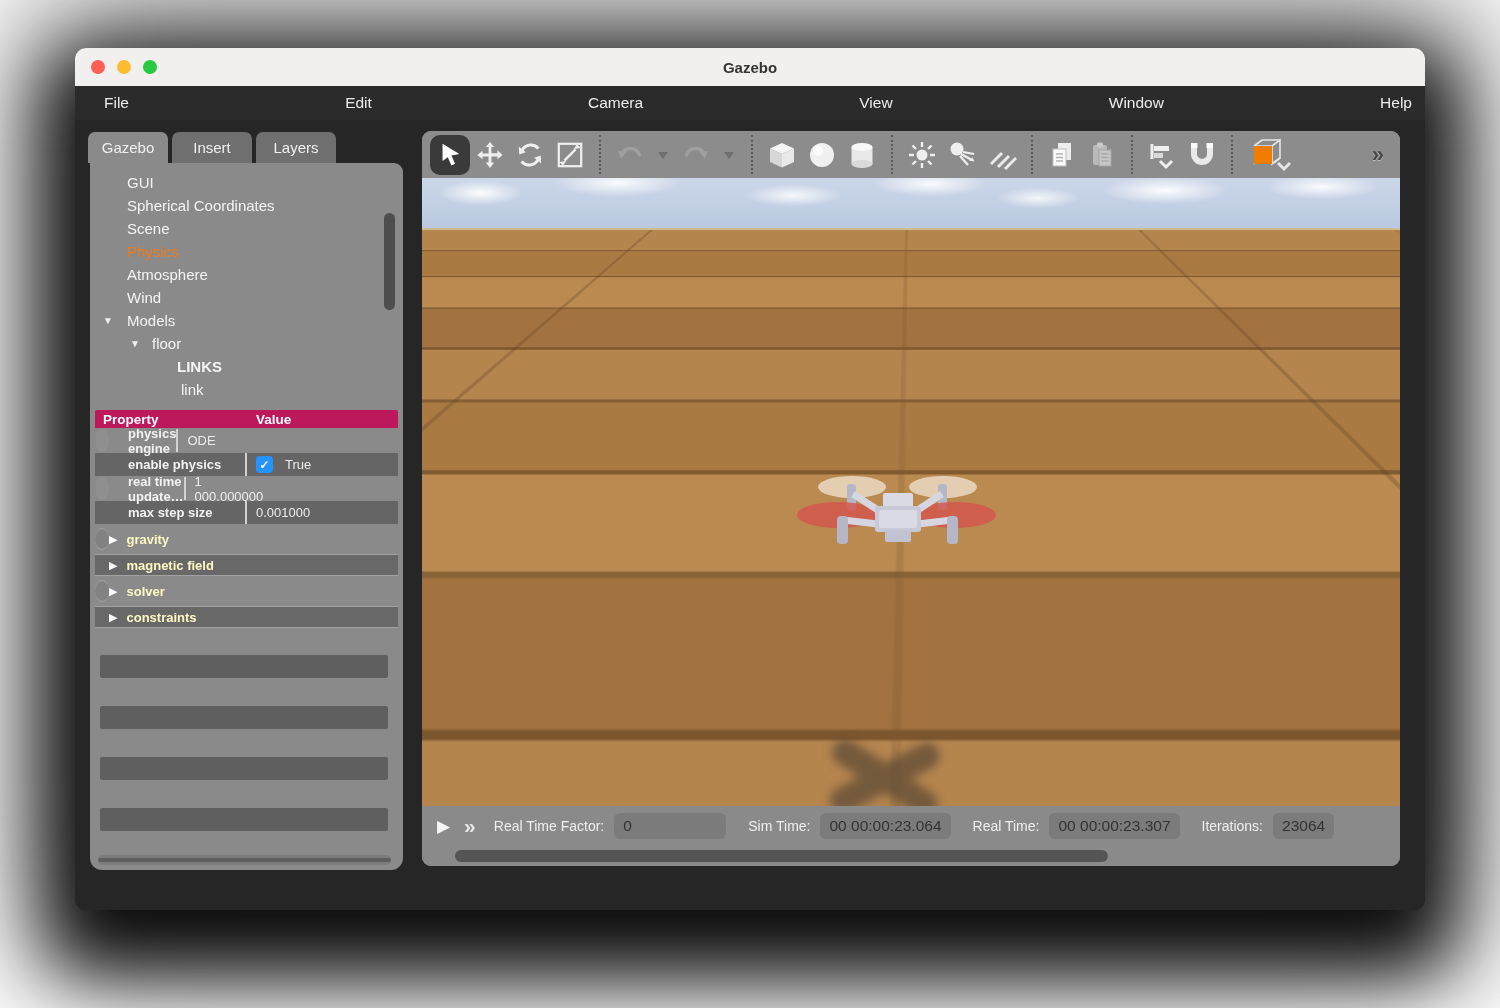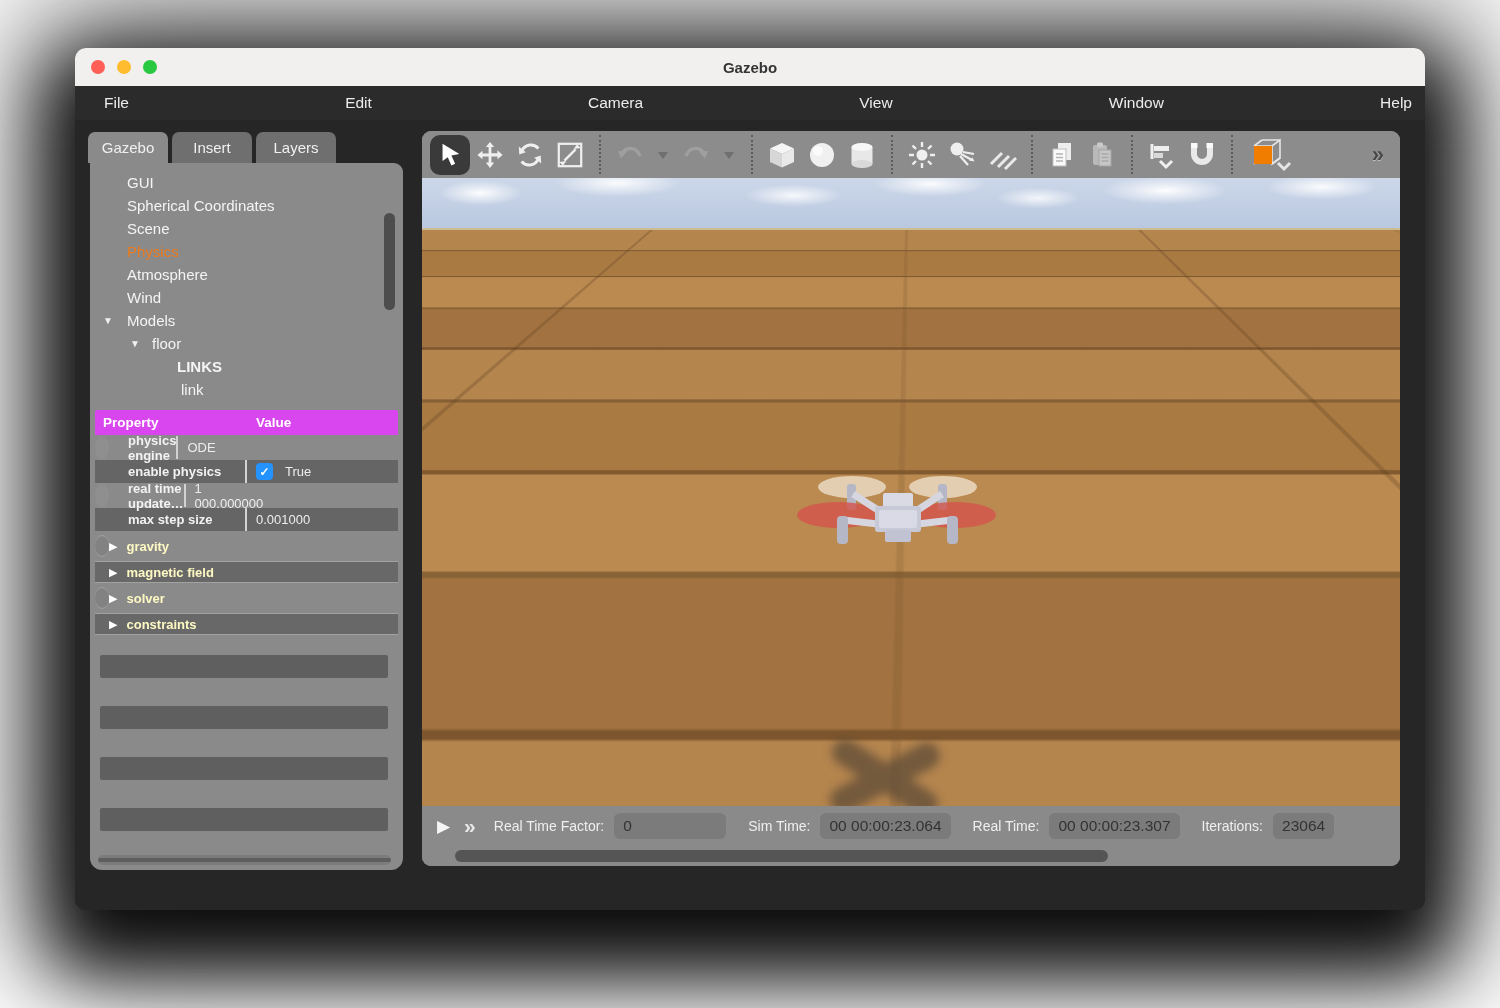--- a/index.html
+++ b/index.html
@@ -44,21 +44,21 @@
               font-size:15px; color:#f4f4f4; }
   .tree-row .caret { position:absolute; font-size:10px; color:#f0f0f0; }
   .tree-row .lbl { position:absolute; white-space:nowrap; }
   .tree-row.selected .lbl { color:#ee7b1c; }
   .tree-row.boldrow .lbl { font-weight:bold; }
   .tree-scroll { position:absolute; left:294px; top:50px; width:11px; height:97px;
                  border-radius:6px; background:#4d4d4d; }
 
   
   .prop-table { position:absolute; left:5px; top:247px; width:303px; }
-  .pt-header { height:25px; background:#d946ef; display:flex; align-items:center;
+  .pt-header { height:18px; background:#be185d; display:flex; align-items:center;
                border-radius:2px 2px 0 0; }
   .pt-header span { font-size:13.5px; font-weight:bold; color:#ffffff; }
   .pt-h-prop { padding-left:8px; width:152px; }
   .pt-row { height:23px; display:flex; align-items:center; margin-top:1px; }
   .pt-row.light { background:#8f8f8f; }
   .pt-row.dark  { background:#656565; }
   .pt-label { width:152px; padding-left:33px; font-size:13px; font-weight:bold;
               color:#f2f2f2; border-right:2px solid #d2d2d2; align-self:stretch;
               display:flex; align-items:center; }
   .pt-value { padding-left:9px; font-size:13px; color:#ededed; display:flex;

